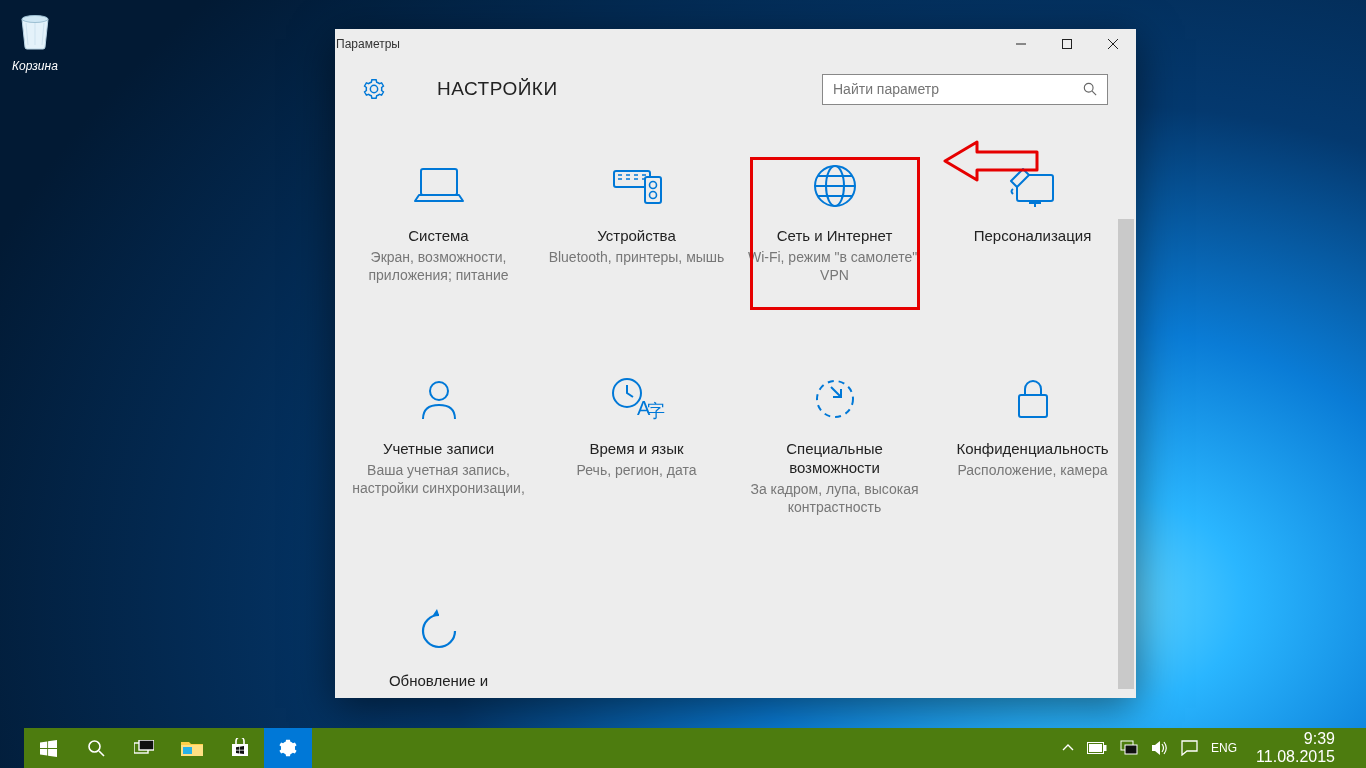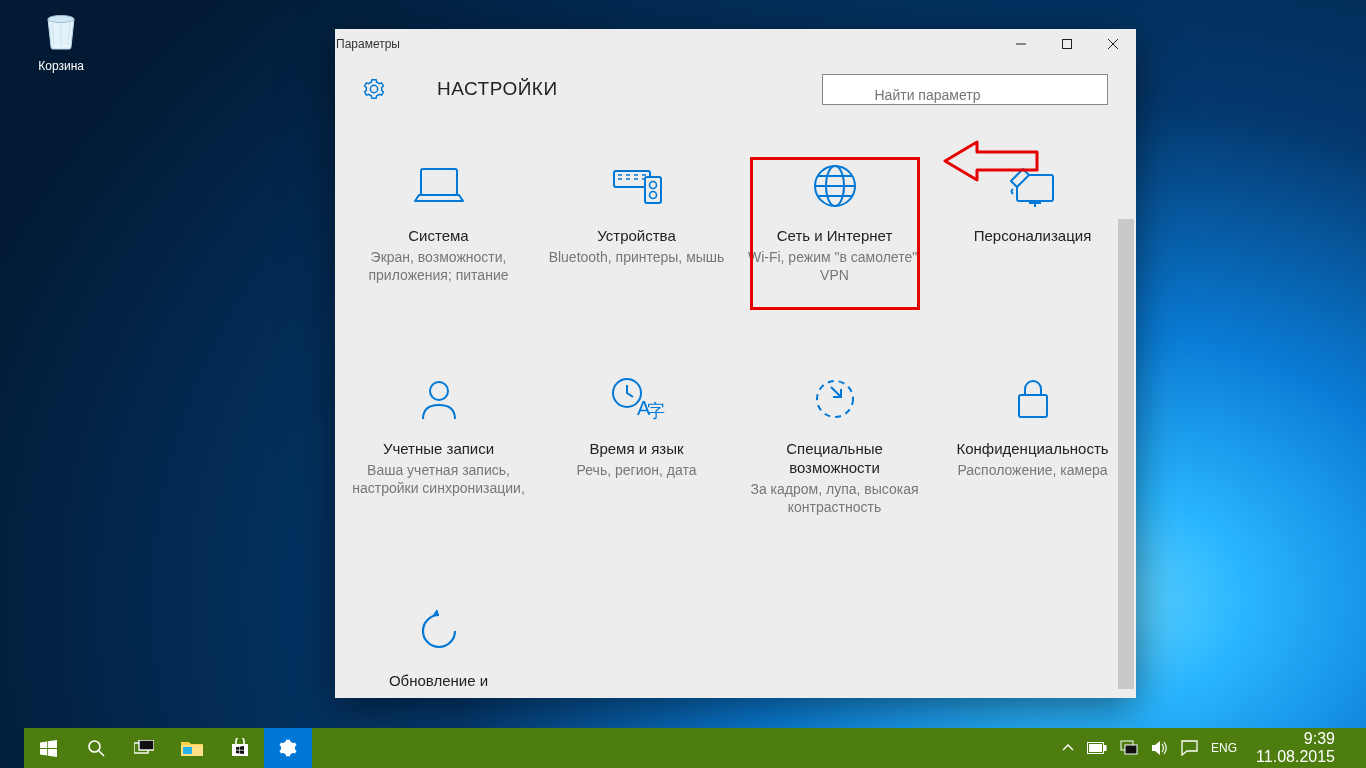--- a/index.html
+++ b/index.html
@@ -3,38 +3,38 @@
 <meta charset="utf-8">
 <style>
   * { margin:0; padding:0; box-sizing:border-box; font-family:"Segoe UI",Tahoma,sans-serif; }
   html,body { width:1366px; height:768px; overflow:hidden; }
   body {
     background: radial-gradient(ellipse 1200px 900px at 1100px 600px, #66d7ff 0%, #2ab6ff 12%, #0a7cd6 30%, #04396f 55%, #021a34 100%);
     position:relative;
   }
 
   
-  .desktop-icon { position:absolute; left:12px; top:7px; width:72px; text-align:right; color:#fff; font-size:12px; }
+  .desktop-icon { position:absolute; left:12px; top:7px; width:72px; text-align:left; color:#fff; font-size:12px;font-style:italic; }
   .desktop-icon .recycle { margin:0 auto 3px; }
 
   
   .win {
     position:absolute; left:335px; top:29px; width:801px; height:669px;
     background:#ededed; box-shadow:0 10px 40px rgba(0,0,0,.5);
     display:flex; flex-direction:column;
   }
   .titlebar { height:30px; display:flex; align-items:center; padding-left:1px; font-size:12px; color:#333; }
   .tbtns { margin-left:auto; display:flex; }
   .tbtn { width:46px; height:30px; display:flex; align-items:center; justify-content:center; }
   .tbtn svg { display:block; }
 
   .header { display:flex; align-items:center; height:60px; padding:0 28px;gap:40px; }
   .header .gear { margin-right:12px; }
   .header h1 { font-size:19px; font-weight:300; letter-spacing:.5px; color:#222; }
-  .search { margin-left:auto; width:286px; height:31px; border:1px solid #888; background:#fff; display:flex; align-items:center; padding:12px 10px;flex-direction:column; }
+  .search { margin-left:auto; width:286px; height:31px; border:1px solid #888; background:#fff; display:flex; align-items:center; padding:12px 10px; }
   .search input { border:0; outline:0; flex:1; font-size:14px; background:transparent; }
   .search .mag { color:#555; }
 
   .content { flex:1; position:relative; overflow:hidden; padding-top:38px; }
   .grid {
     display:grid; grid-template-columns:repeat(4, 190px); justify-content:center;
     column-gap:8px; row-gap:86px; padding:0 4px;
   }
   .tile { text-align:center; cursor:default; }
   .tile .ico { height:58px; display:flex; align-items:center; justify-content:center; margin-bottom:12px; }

